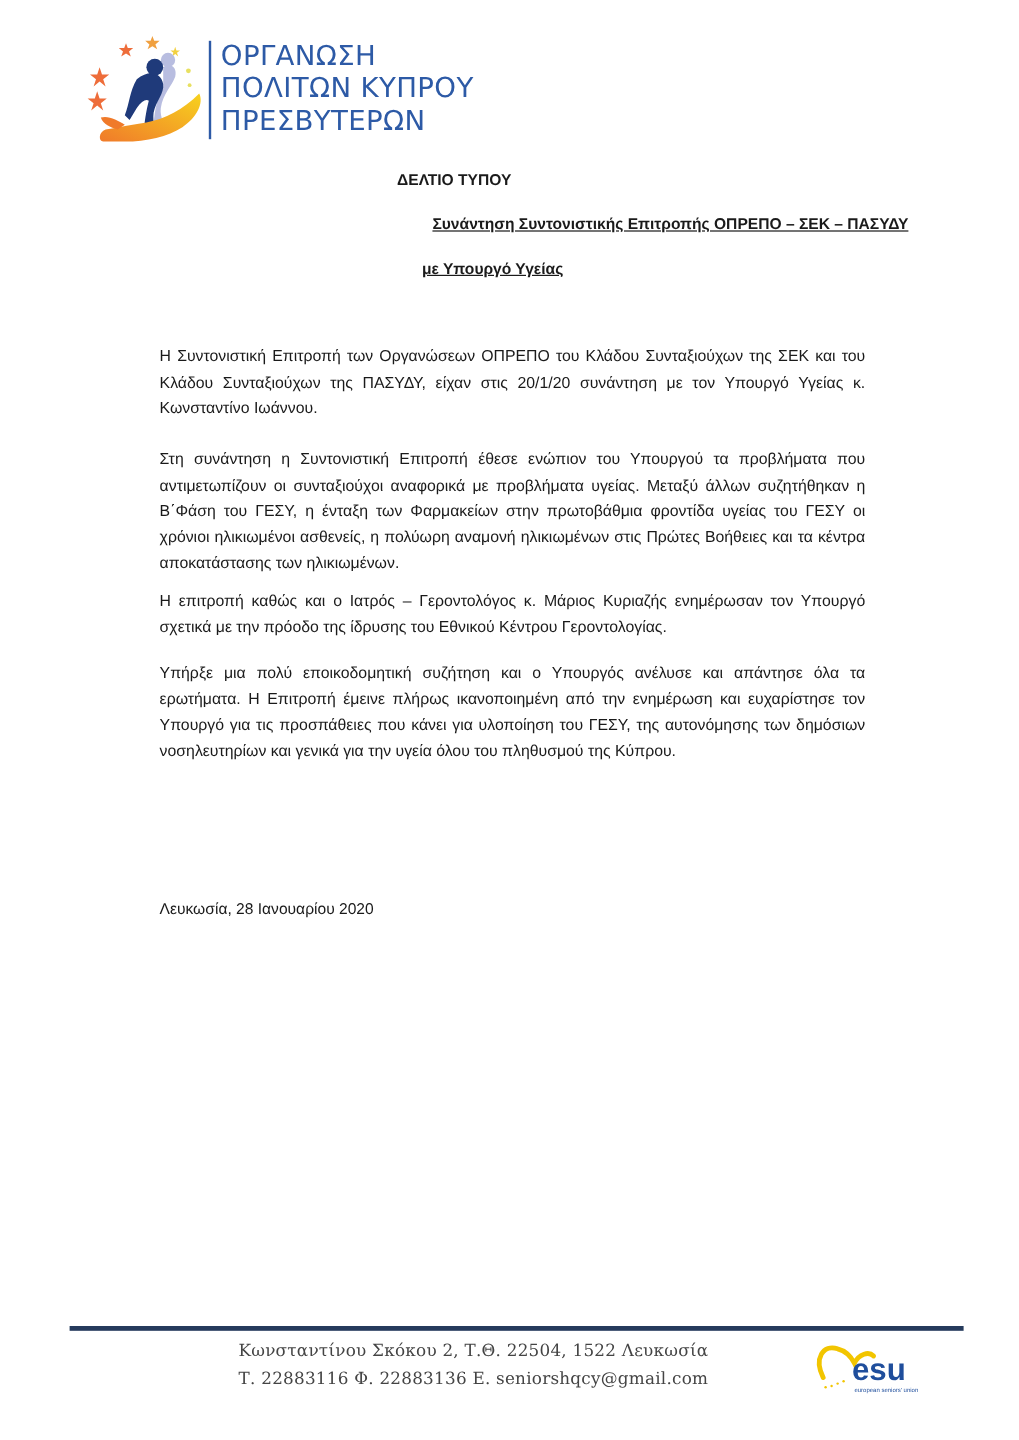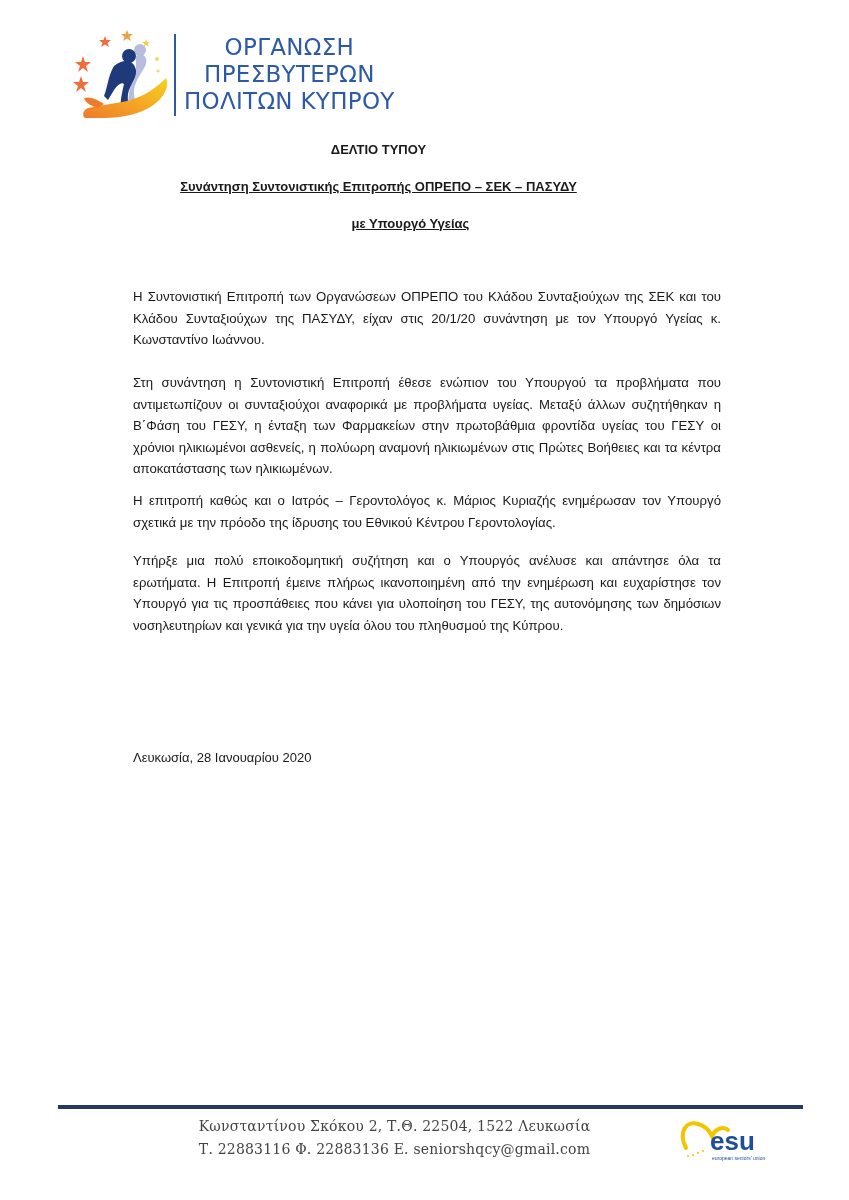--- a/index.html
+++ b/index.html
@@ -1,25 +1,25 @@
 <!DOCTYPE html>
 <html><head>
 <meta charset="utf-8">
 <style>
   html, body { margin:0; padding:0; background:#ffffff; }
   body { width:849px; height:1200px; position:relative; overflow:hidden; font-family:"Liberation Sans", sans-serif; color:#1a1a1a; }
-  .logo { position:absolute; left:66px; top:26px; width:300px; height:100px;text-align:center; }
+  .logo { position:absolute; left:66px; top:26px; width:300px; height:100px; }
   .logo-mark { position:absolute; left:0; top:0; width:106px; height:96px; }
   .logo-divider { position:absolute; left:108px; top:8px; width:2px; height:82px; background:#2d5aa6; }
   .logo-text { position:absolute; left:118px; top:8px; color:#2d5aa6; font-size:23px; line-height:27px; letter-spacing:0.3px; font-family:"DejaVu Sans", sans-serif; font-weight:normal; }
   .logo-text div { white-space:nowrap; }
   .title { position:absolute; left:0; width:757px; text-align:center; font-weight:bold; font-size:13px; }
   .title.u { text-decoration:underline; }
   .t1 { top:142px; }
-  .t2 { top:179px; }
+  .t2 { top:179px;text-align:right; }
   .t3 { top:216px;padding-left:32px; }
   .body { position:absolute; left:133px; width:588px; font-size:13.2px; line-height:21.5px; text-align:justify; }
   .p1 { top:286px; }
   .p2 { top:372px; }
   .p3 { top:490px; }
   .p4 { top:550px; }
   .date { position:absolute; left:133px; top:750px; font-size:13px; }
   .footer-line { position:absolute; left:58px; top:1105px; width:745px; height:4px; background:#253a5c; }
   .footer-text { position:absolute; left:0; width:849px; text-align:center; font-family:"DejaVu Serif", serif; font-size:14px; color:#444; letter-spacing:0.2px; }
   .f1 { top:1118px; left:-30px; }
@@ -49,22 +49,22 @@
     <path d="M70,30 c6,-4 12,0 10,8 c-3,8 -10,14 -12,26 c-1,8 4,14 2,18 l-8,0 c0,-12 2,-24 8,-36 z" fill="#b8bde0"></path>
     <circle cx="74" cy="24" r="6" fill="#b8bde0"></circle>
     <path d="M48,40 c10,-8 20,-6 22,4 c1,8 -6,14 -8,24 c-1,8 2,14 0,18 l-8,0 c0,-10 2,-20 4,-28 c-2,-2 -6,0 -10,6 l-6,10 l-4,-4 c4,-10 4,-20 10,-30 z" fill="#1f3a7a"></path>
     <circle cx="63" cy="30" r="7" fill="#1f3a7a"></circle>
     <path d="M22,82 c10,-2 22,-4 34,-6 c16,-3 30,-10 44,-24 c4,8 -2,20 -14,28 c-12,8 -30,12 -48,12 l-18,0 c-4,0 -4,-8 2,-10 z" fill="url(#hg)"></path>
     <path d="M18,72 c6,-2 14,2 20,6 l-6,4 c-6,-2 -12,-4 -14,-10 z" fill="#f07a2a"></path>
   </svg>
   <div class="logo-divider"></div>
   <div class="logo-text">
     <div>ΟΡΓΑΝΩΣΗ</div>
+    <div>ΠΟΛΙΤΩΝ ΚΥΠΡΟΥ</div>
     <div>ΠΡΕΣΒΥΤΕΡΩΝ</div>
-    <div>ΠΟΛΙΤΩΝ ΚΥΠΡΟΥ</div>
   </div>
 </div>
 
 <div class="title t1">ΔΕΛΤΙΟ ΤΥΠΟΥ</div>
 <div class="title u t2">Συνάντηση Συντονιστικής Επιτροπής ΟΠΡΕΠΟ – ΣΕΚ – ΠΑΣΥΔΥ</div>
 <div class="title u t3">με Υπουργό Υγείας</div>
 
 <div class="body p1">Η Συντονιστική Επιτροπή των Οργανώσεων ΟΠΡΕΠΟ του Κλάδου Συνταξιούχων της ΣΕΚ και του Κλάδου Συνταξιούχων της ΠΑΣΥΔΥ, είχαν στις 20/1/20 συνάντηση με τον Υπουργό Υγείας κ. Κωνσταντίνο Ιωάννου.</div>
 <div class="body p2">Στη συνάντηση η Συντονιστική Επιτροπή έθεσε ενώπιον του Υπουργού τα προβλήματα που αντιμετωπίζουν οι συνταξιούχοι αναφορικά με προβλήματα υγείας. Μεταξύ άλλων συζητήθηκαν η Β΄Φάση του ΓΕΣΥ, η ένταξη των Φαρμακείων στην πρωτοβάθμια φροντίδα υγείας του ΓΕΣΥ οι χρόνιοι ηλικιωμένοι ασθενείς, η πολύωρη αναμονή ηλικιωμένων στις Πρώτες Βοήθειες και τα κέντρα αποκατάστασης των ηλικιωμένων.</div>
 <div class="body p3">Η επιτροπή καθώς και ο Ιατρός – Γεροντολόγος κ. Μάριος Κυριαζής ενημέρωσαν τον Υπουργό σχετικά με την πρόοδο της ίδρυσης του Εθνικού Κέντρου Γεροντολογίας.</div>

